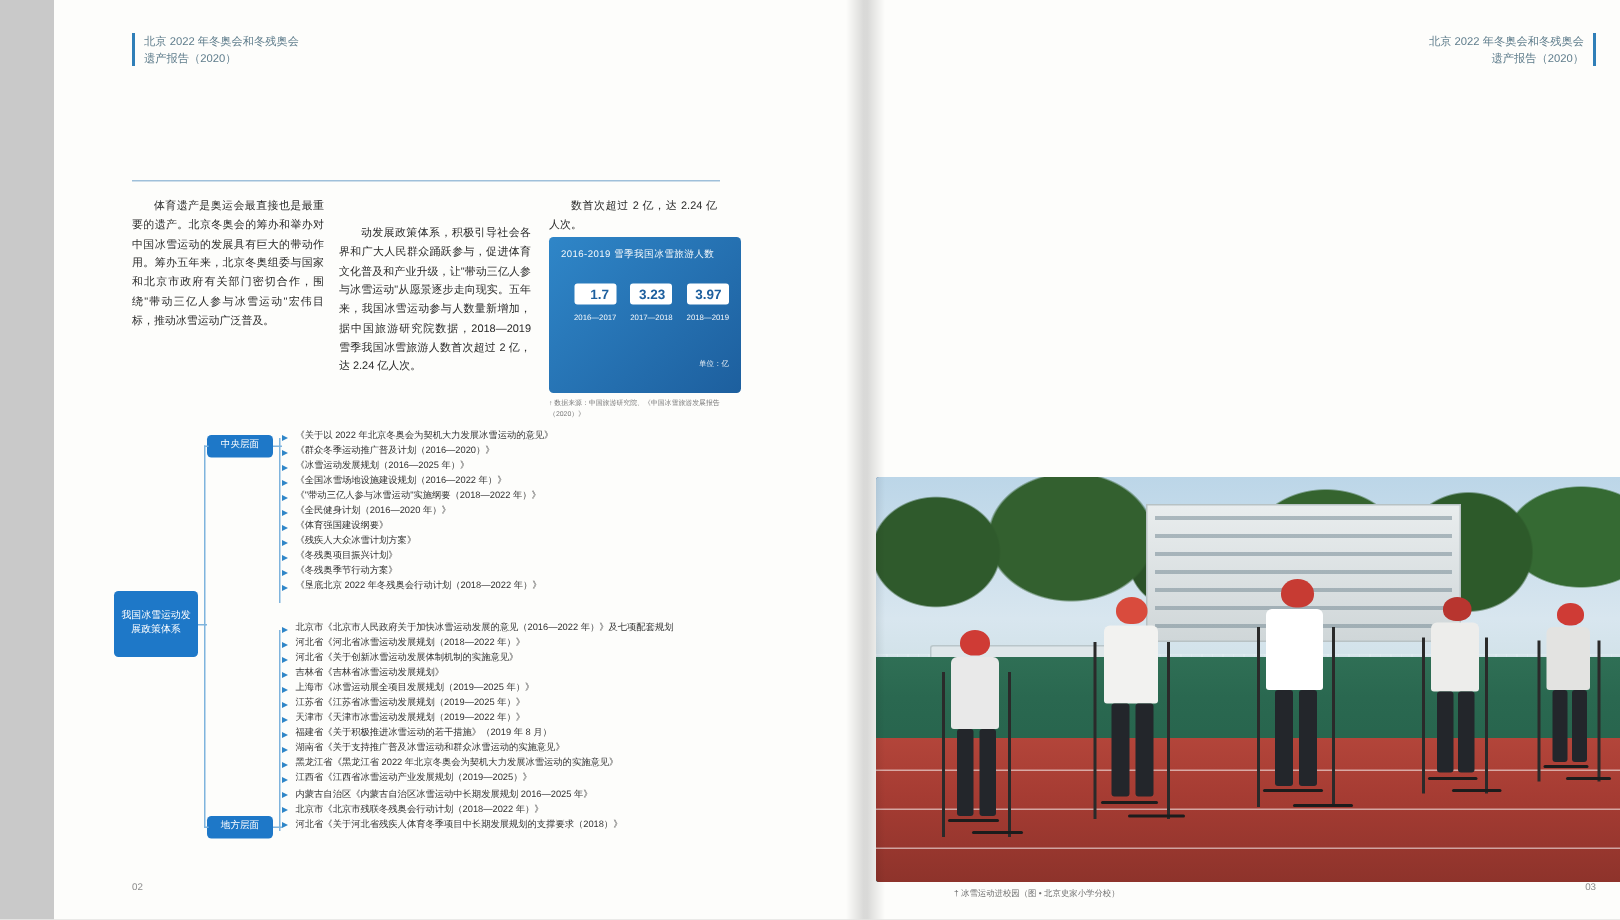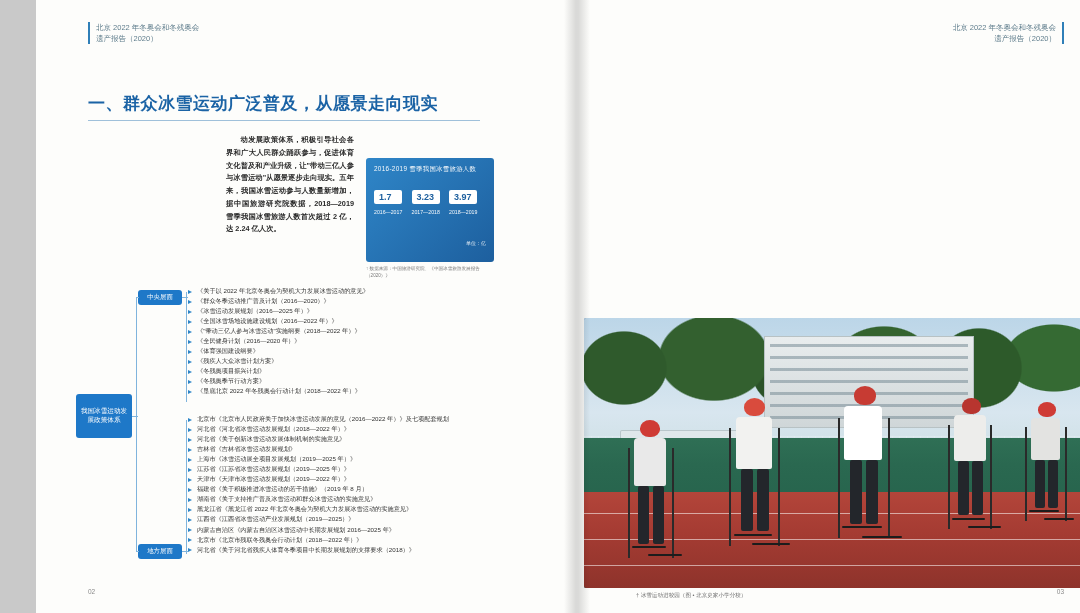--- a/index.html
+++ b/index.html
@@ -32,32 +32,32 @@
     position: absolute; left: 52px; top: 92px;
     font-size: 17px; font-weight: bold; color: #1b63a5; letter-spacing: .5px;
   }
   .title-rule {
     position: absolute; left: 52px; top: 120px; width: 392px; height: 1px; background: #9fc0da;
   }
 
   .col { position: absolute; font-size: 7.3px; line-height: 1.75; color: #2a2a2a; text-align: justify; }
   .col p { margin: 0; text-indent: 2em; }
   .c1 { left: 52px; top: 131px; width: 128px; }
-  .c2 { left: 190px; top: 134px; width: 128px; font-weight: bold; }
+  .c2 { left: 190px; top: 149px; width: 128px; }
   .c3 { left: 330px; top: 131px; width: 112px; }
 
   
   .statbox {
     position: absolute; left: 330px; top: 158px; width: 128px; height: 104px;
     background: linear-gradient(135deg,#2f86c8,#1d5f9e); border-radius: 3px;
     color: #fff; padding: 7px 8px 0 8px;
   }
   .statbox .st-title { font-size: 6.4px; letter-spacing: .3px; opacity: .95; }
   .st-row { display: flex; justify-content: space-between; margin-top: 12px; }
-  .st-item { text-align: left; width: 33%; }
+  .st-item { text-align: right; width: 33%; }
   .st-val {
     display: inline-block; background: #fff; color: #1d5f9e; font-weight: bold;
     font-size: 9px; border-radius: 2px; padding: 2px 5px; min-width: 28px;
   }
   .st-lab { font-size: 5.2px; margin-top: 5px; opacity: .95; }
   .st-unit { position: absolute; right: 8px; bottom: 16px; font-size: 5px; opacity: .9; }
   .st-src {
     position: absolute; left: 330px; top: 266px; width: 130px;
     font-size: 4.6px; color: #7a7a7a; line-height: 1.5;
   }
@@ -161,25 +161,30 @@
   <div class="page page-left">
 
     <div class="hdr hdr-left">
       <div class="hdr-bar"></div>
       <div class="hdr-txt">
         <div>北京 2022 年冬奥会和冬残奥会</div>
         <div>遗产报告（2020）</div>
       </div>
     </div>
 
-    <div class="title-h1">一、群众冰雪运动广泛普及，从愿景走向现实</div>
     <div class="title-rule"></div>
 
+    <div class="col c1">
+      <p>体育遗产是奥运会最直接也是最重要的遗产。北京冬奥会的筹办和举办对中国冰雪运动的发展具有巨大的带动作用。筹办五年来，北京冬奥组委与国家和北京市政府有关部门密切合作，围绕"带动三亿人参与冰雪运动"宏伟目标，推动冰雪运动广泛普及。</p>
+    </div>
     <div class="col c2">
       <p>动发展政策体系，积极引导社会各界和广大人民群众踊跃参与，促进体育文化普及和产业升级，让"带动三亿人参与冰雪运动"从愿景逐步走向现实。五年来，我国冰雪运动参与人数量新增加，据中国旅游研究院数据，2018—2019 雪季我国冰雪旅游人数首次超过 2 亿，达 2.24 亿人次。</p>
+    </div>
+    <div class="col c3">
+      <p>数首次超过 2 亿，达 2.24 亿人次。</p>
     </div>
 
     <div class="statbox">
       <div class="st-title">2016-2019 雪季我国冰雪旅游人数</div>
       <div class="st-row">
         <div class="st-item">
           <div class="st-val">1.7</div>
           <div class="st-lab">2016—2017</div>
         </div>
         <div class="st-item">

